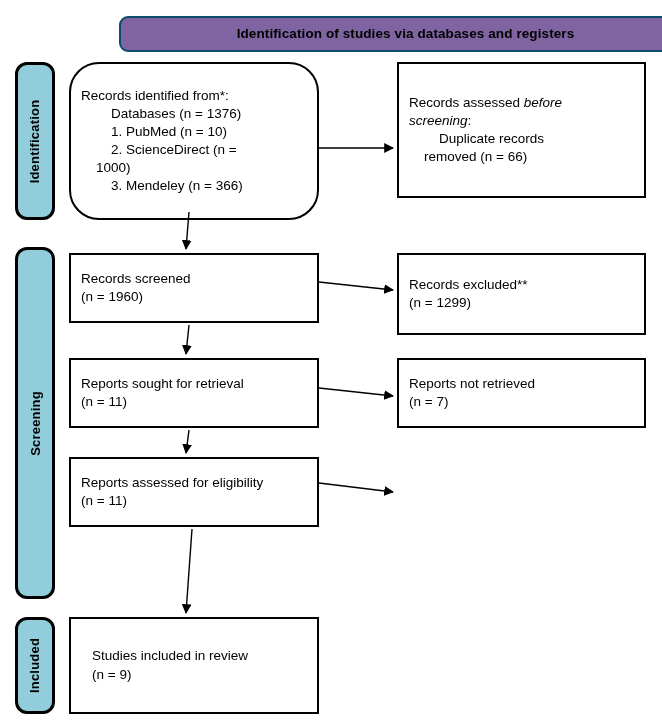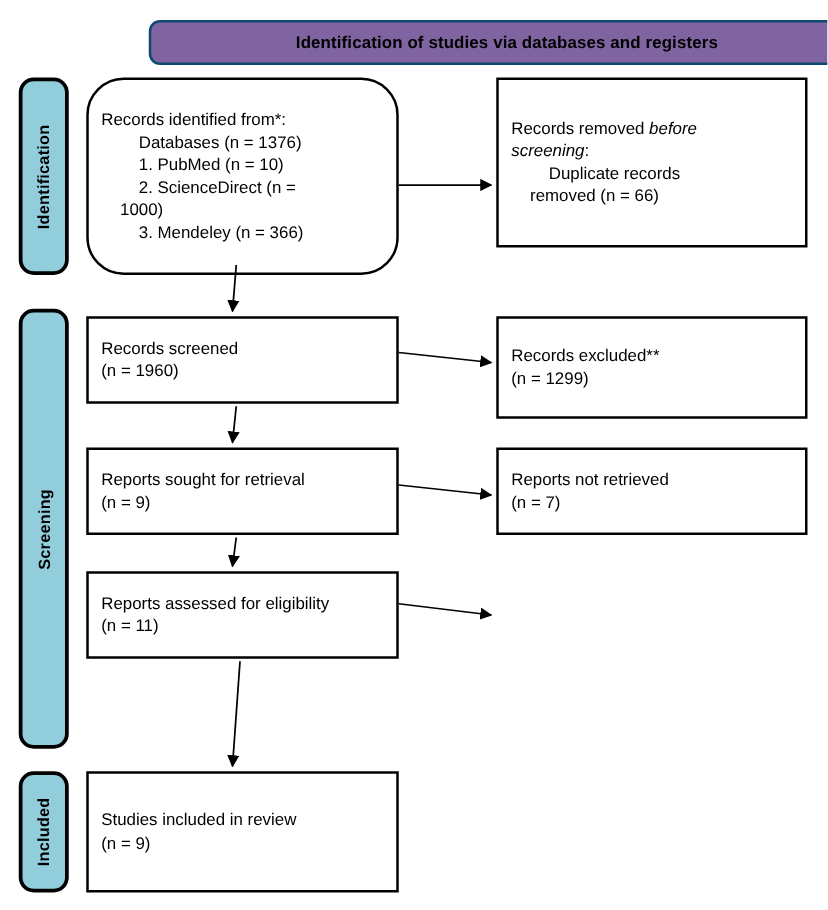--- a/index.html
+++ b/index.html
@@ -85,21 +85,21 @@
     width: 100%;
     white-space: pre-wrap;
   }
   .box-text .ital { font-style: italic; }
 
   
   #box-identified  { left: 69px;  top: 62px;  width: 250px; height: 158px; border-radius: 30px; }
   #box-screened    { left: 69px;  top: 253px; width: 250px; height: 70px;  }
   #box-sought      { left: 69px;  top: 358px; width: 250px; height: 70px;  }
   #box-assessed    { left: 69px;  top: 457px; width: 250px; height: 70px; justify-content: flex-end;  }
-  #box-included    { left: 69px;  top: 617px; width: 250px; height: 97px;  }
+  #box-included    { left: 69px;  top: 617px; width: 250px; height: 97px; padding-left: 11px;  }
 
   
   #box-removed     { left: 397px; top: 62px;  width: 249px; height: 136px; }
   #box-excluded    { left: 397px; top: 253px; width: 249px; height: 82px;  }
   #box-notretrieved{ left: 397px; top: 358px; width: 249px; height: 70px;  }
   #box-repexcluded { left: 397px; top: 457px; width: 249px; height: 152px; }
 
   
   #connectors {
     position: absolute;
@@ -136,35 +136,35 @@
         3. Mendeley (n = 366)</div>
   </div>
 
   <div class="box" id="box-screened">
     <div class="box-text">Records screened
 (n = 1960)</div>
   </div>
 
   <div class="box" id="box-sought">
     <div class="box-text">Reports sought for retrieval
-(n = 9)</div>
+(n = 11)</div>
   </div>
 
   <div class="box" id="box-assessed">
     <div class="box-text">Reports assessed for eligibility
 (n = 11)</div>
   </div>
 
   <div class="box" id="box-included">
     <div class="box-text">Studies included in review
 (n = 9)</div>
   </div>
 
   <div class="box" id="box-removed">
-    <div class="box-text"><span>Records removed </span><span class="ital">before</span>
+    <div class="box-text"><span>Records assessed </span><span class="ital">before</span>
 <span class="ital">screening</span><span>:</span>
 <span>        Duplicate records
     removed (n = 66)</span></div>
   </div>
 
   <div class="box" id="box-excluded">
     <div class="box-text">Records excluded**
 (n = 1299)</div>
   </div>
 

